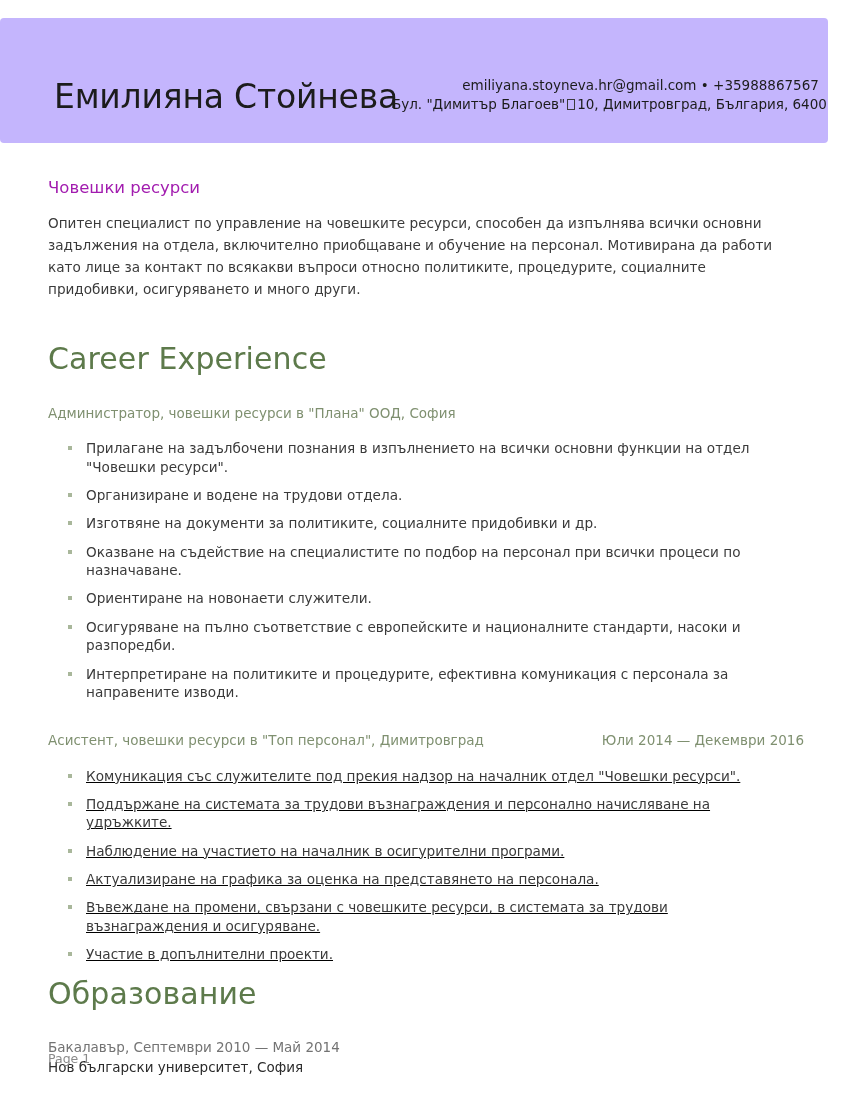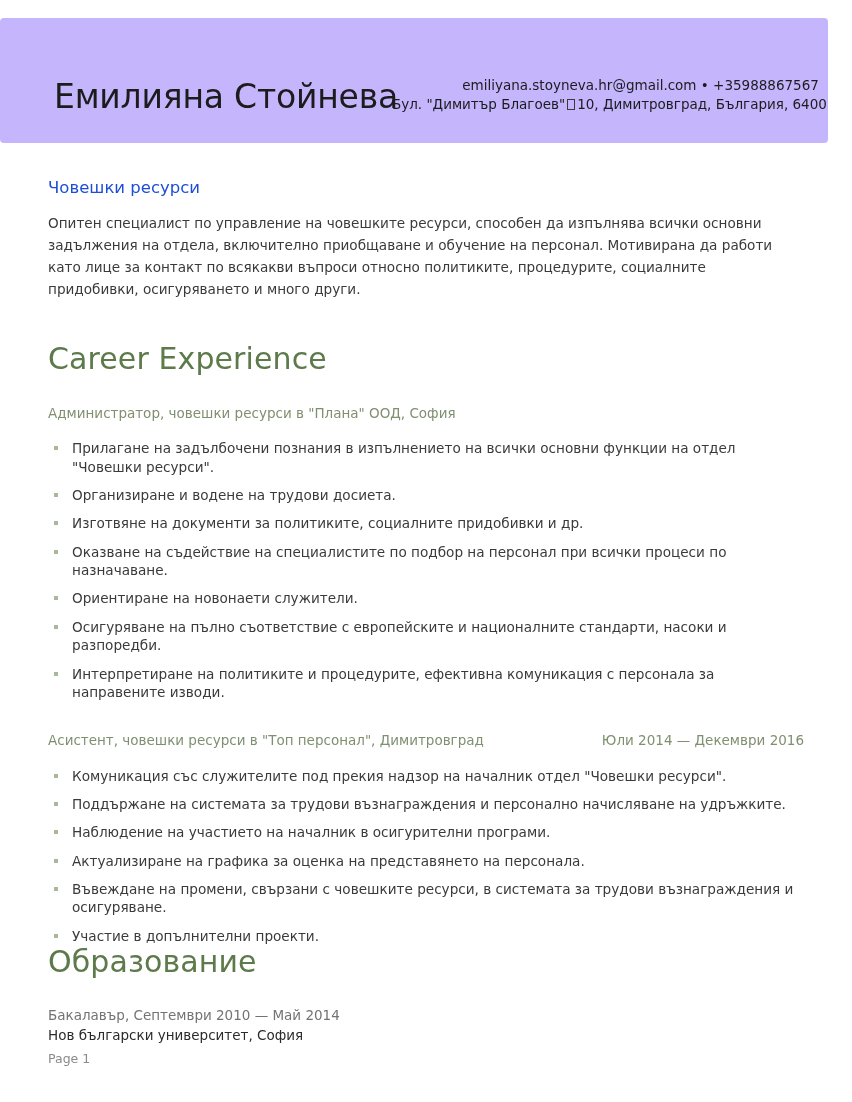--- a/index.html
+++ b/index.html
@@ -78,21 +78,21 @@
   
   .content {
     position: absolute;
     left: 48px;
     top: 178px;
     width: 756px;
   }
 
   .role-title {
     font-size: 16.5px;
-    color: #1d4ed8;
+    color: #a21caf;
     font-weight: 400;
     margin: 0 0 14px 0;
     line-height: 1.2;
   }
   .summary {
     font-size: 13.6px;
     color: #3a3a3a;
     line-height: 1.62;
     margin: 0;
     max-width: 740px;
@@ -113,21 +113,21 @@
     align-items: baseline;
     font-size: 13.5px;
     color: #7f9070;
     line-height: 1.3;
   }
   .entry-title { white-space: nowrap; }
   .entry-dates { white-space: nowrap; }
 
   ul.bullets {
     list-style: none;
-    margin: 0;
+    margin: 14px;
     padding: 0;
   }
   ul.bullets li {
     position: relative;
     padding-left: 24px;
     font-size: 13.6px;
     color: #3a3a3a;
     line-height: 1.35;
     margin-bottom: 10px;
   }
@@ -189,35 +189,35 @@
 
     <div style="margin-top:42px;">
       <h1 class="section-heading">Career Experience</h1>
 
       <div style="margin-top:30px;">
         <div class="entry-head">
           <span class="entry-title">Администратор, човешки ресурси в "Плана" ООД, София</span>
         </div>
         <ul class="bullets" style="margin-top:17px;">
           <li>Прилагане на задълбочени познания в изпълнението на всички основни функции на отдел "Човешки ресурси".</li>
-          <li>Организиране и водене на трудови досиета.</li>
+          <li>Организиране и водене на трудови отдела.</li>
           <li>Изготвяне на документи за политиките, социалните придобивки и др.</li>
           <li>Оказване на съдействие на специалистите по подбор на персонал при всички процеси по назначаване.</li>
           <li>Ориентиране на новонаети служители.</li>
           <li>Осигуряване на пълно съответствие с европейските и националните стандарти, насоки и разпоредби.</li>
           <li>Интерпретиране на политиките и процедурите, ефективна комуникация с персонала за направените изводи.</li>
         </ul>
       </div>
 
       <div style="margin-top:31px;">
         <div class="entry-head">
           <span class="entry-title">Асистент, човешки ресурси в "Топ персонал", Димитровград</span>
           <span class="entry-dates">Юли 2014 — Декември 2016</span>
         </div>
-        <ul class="bullets" style="margin-top:17px;">
+        <ul class="bullets" style="margin-top:17px;text-decoration:underline;">
           <li>Комуникация със служителите под прекия надзор на началник отдел "Човешки ресурси".</li>
           <li>Поддържане на системата за трудови възнаграждения и персонално начисляване на удръжките.</li>
           <li>Наблюдение на участието на началник в осигурителни програми.</li>
           <li>Актуализиране на графика за оценка на представянето на персонала.</li>
           <li>Въвеждане на промени, свързани с човешките ресурси, в системата за трудови възнаграждения и осигуряване.</li>
           <li>Участие в допълнителни проекти.</li>
         </ul>
       </div>
     </div>
 

